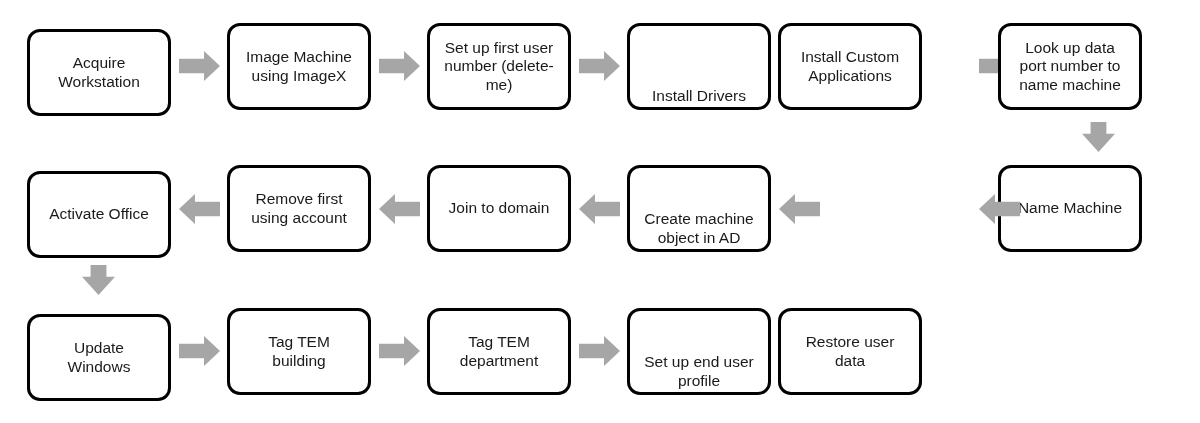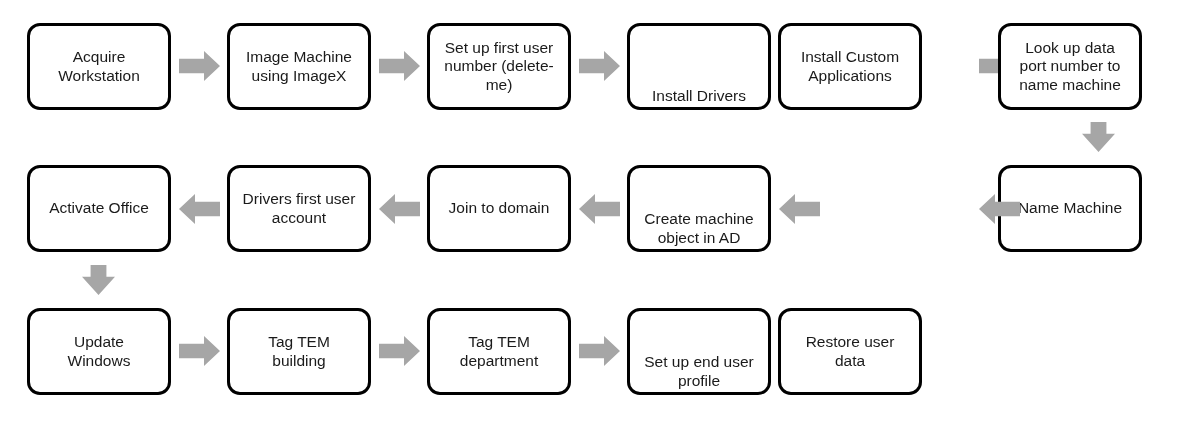--- a/index.html
+++ b/index.html
@@ -26,21 +26,21 @@
     display: flex;
     align-items: center;
     justify-content: center;
     text-align: center;
     padding: 2px 12px;
     font-size: 15.5px;
     line-height: 1.18;
     color: #1a1a1a;
   }
   
-  .c1 { left: 27px; }
+  .c1 { left: 27px; margin-top: 6px; }
   .c2 { left: 227px; }
   .c3 { left: 427px; }
   .c4 { left: 627px; align-items: flex-end; }
   .c5 { left: 778px; }
   .c6 { left: 998px; }
   
   .r1 { top: 23px; }
   .r2 { top: 165px; }
   .r3 { top: 308px; }
 
@@ -104,21 +104,21 @@
   <div class="arrow h left ar2 g4"></div>
   <div class="node r2 c4">
     <span>Create machine object in AD</span>
   </div>
   <div class="arrow h left ar2 g3"></div>
   <div class="node r2 c3">
     <span>Join to domain</span>
   </div>
   <div class="arrow h left ar2 g2"></div>
   <div class="node r2 c2">
-    <span>Drivers first user account</span>
+    <span>Remove first using account</span>
   </div>
   <div class="arrow h left ar2 g1"></div>
   <div class="node r2 c1">
     <span>Activate Office</span>
   </div>
 
   <div class="arrow v down av2"></div>
 
   <div class="node r3 c1">
     <span>Update Windows</span>

